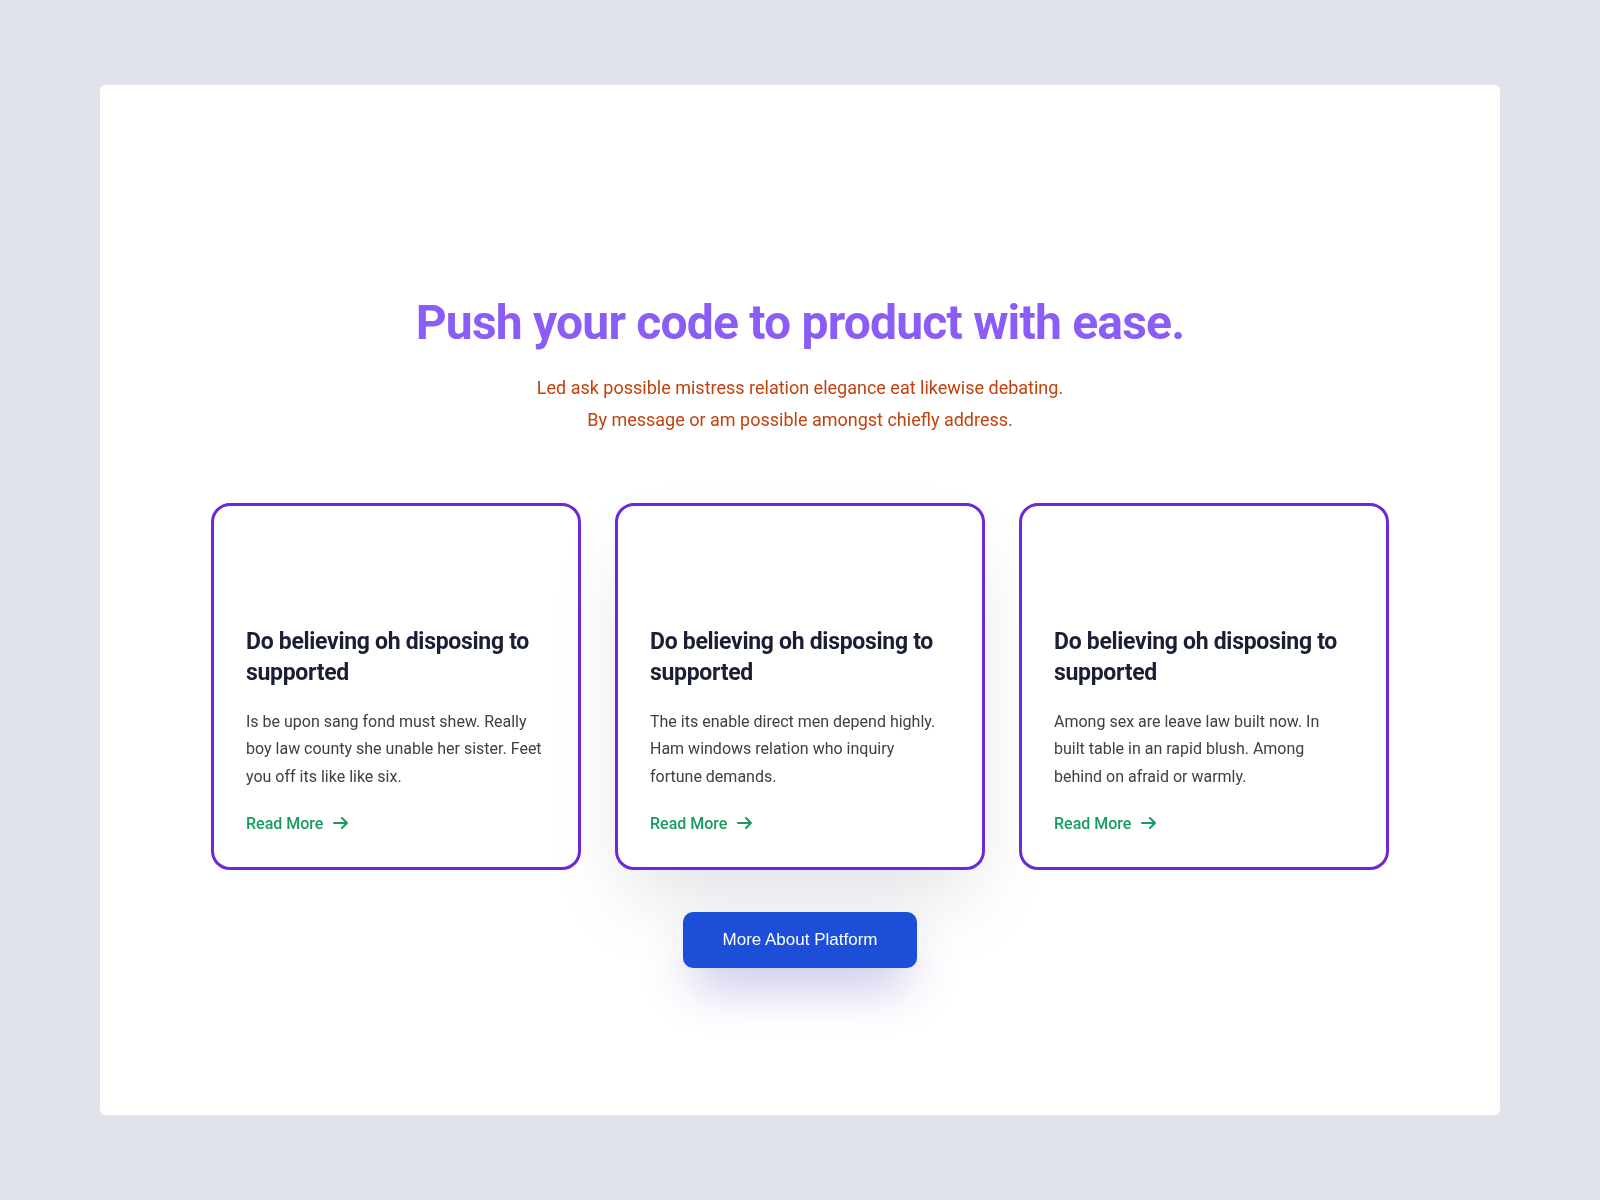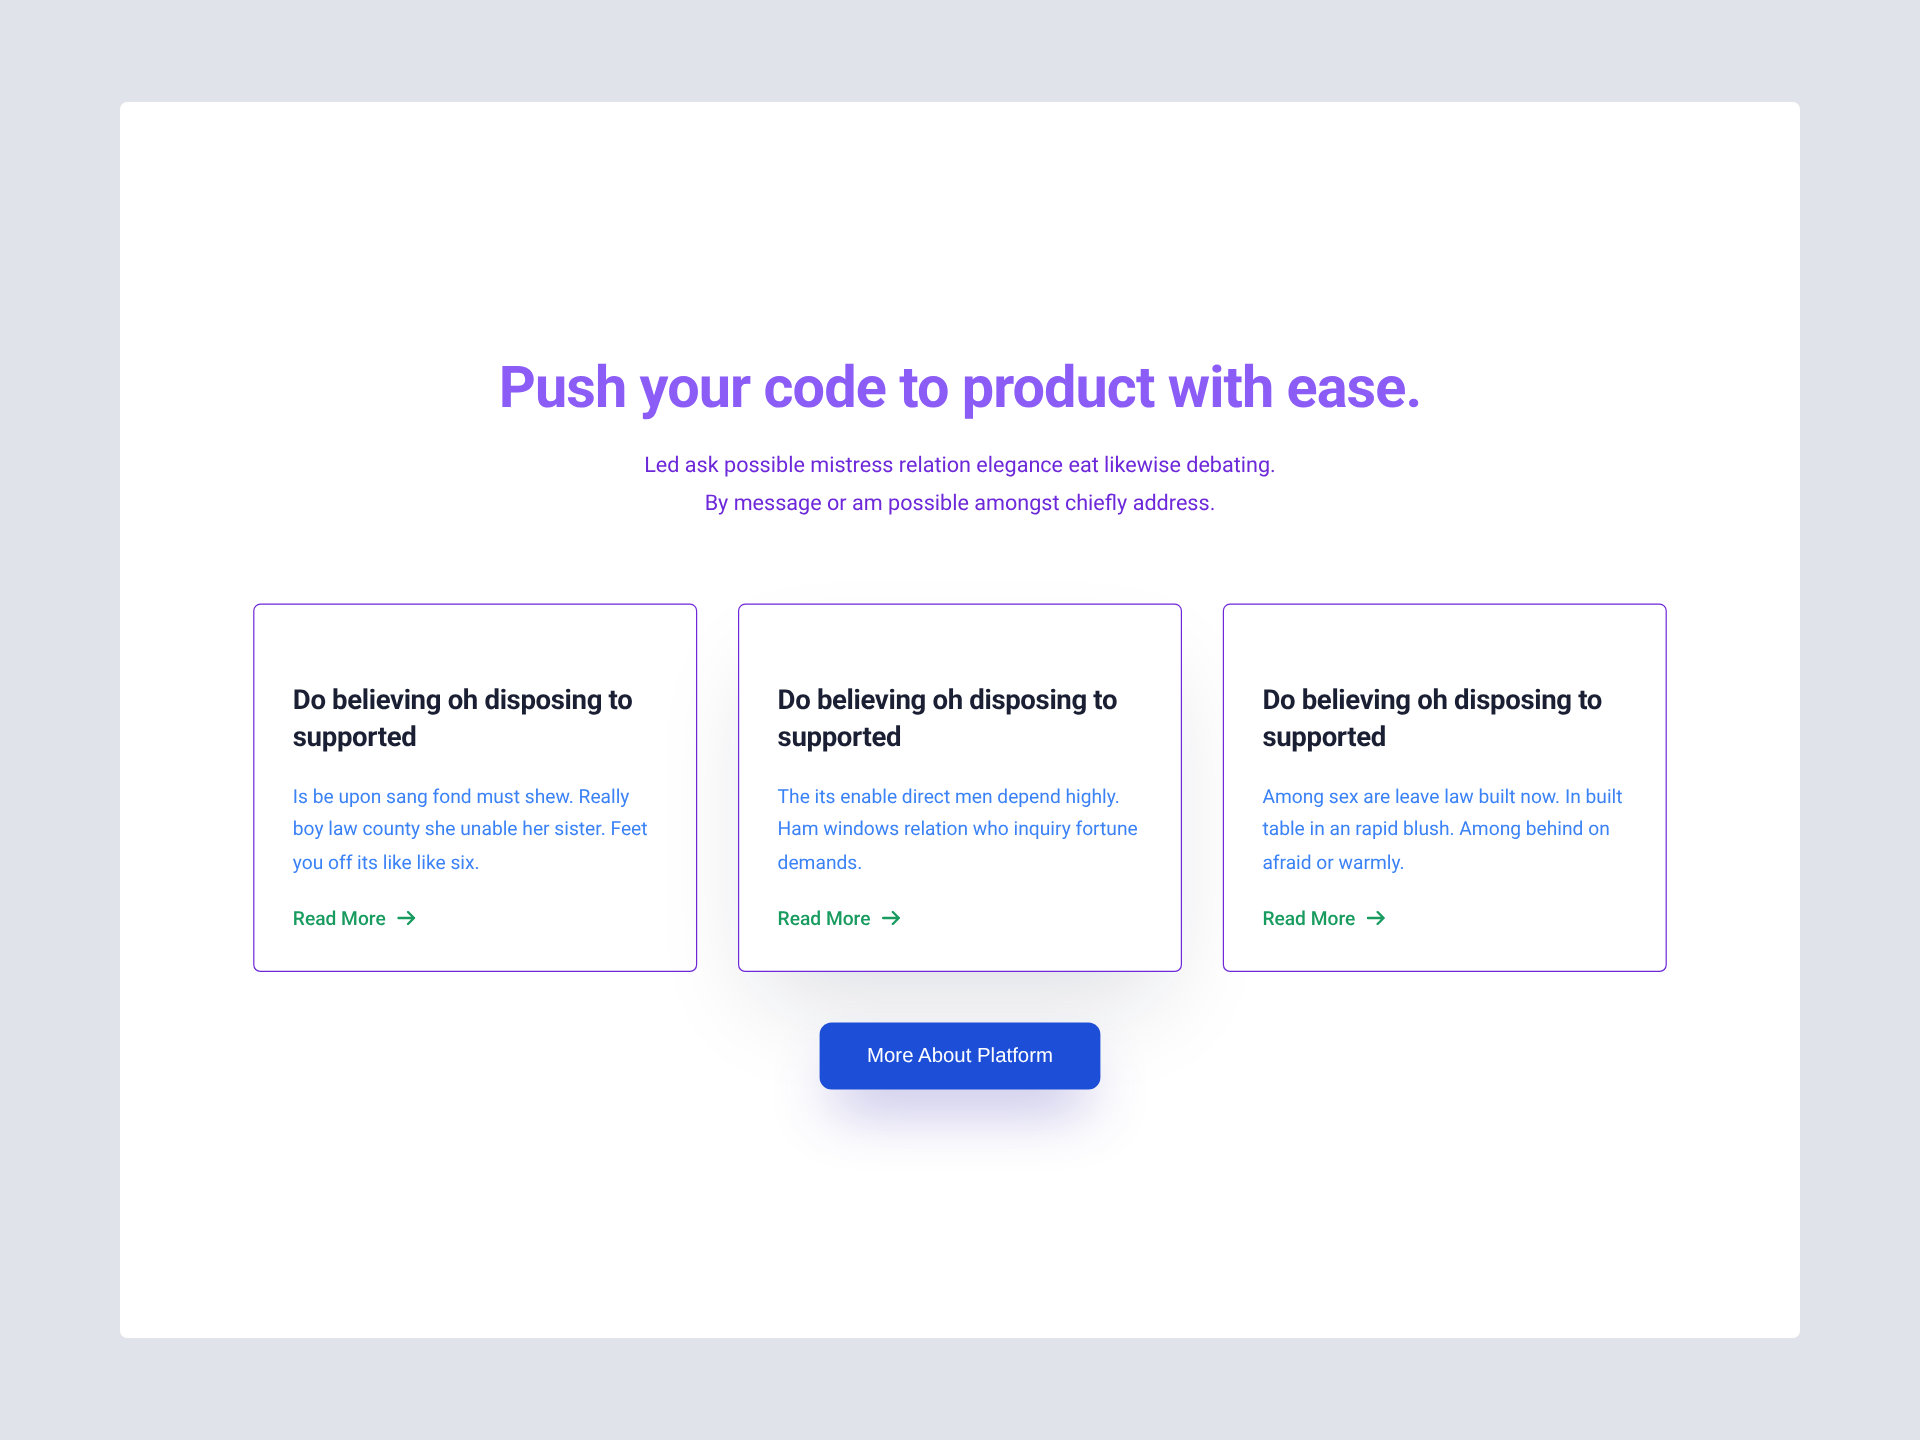--- a/index.html
+++ b/index.html
@@ -29,53 +29,53 @@
     font-size: 48px;
     font-weight: 700;
     color: #8b5cf6;
     letter-spacing: -0.8px;
     line-height: 1.15;
     margin-bottom: 22px;
   }
   .hero-sub {
     font-size: 18px;
     line-height: 1.75;
-    color: #6d28d9;
+    color: #c2410c;
     font-weight: 400;
     text-align: center;
   }
   .cards {
     display: flex;
     justify-content: center;
     gap: 34px;
     padding: 0 60px;
     margin-bottom: 42px;
   }
   .card {
     width: 370px;
     background: #ffffff;
-    border: 1px solid #6d28d9;
-    border-radius: 6px;
-    padding: 64px 32px 34px 32px;
+    border: 3px solid #6d28d9;
+    border-radius: 19px;
+    padding: 120px 32px 34px 32px;
   }
   .card.highlight {
     box-shadow: 0 40px 80px -20px rgba(20, 30, 60, 0.15);
   }
   .card-title {
     font-size: 23px;
     font-weight: 700;
     color: #1b1f33;
     line-height: 1.35;
     letter-spacing: -0.3px;
     margin-bottom: 20px;
   }
   .card-body {
     font-size: 16px;
     line-height: 1.7;
-    color: #3b82f6;
+    color: #404040;
     margin-bottom: 24px;
   }
   .read-more {
     display: inline-flex;
     align-items: center;
     gap: 10px;
     color: #189b5f;
     font-size: 16px;
     font-weight: 500;
     text-decoration: none;

